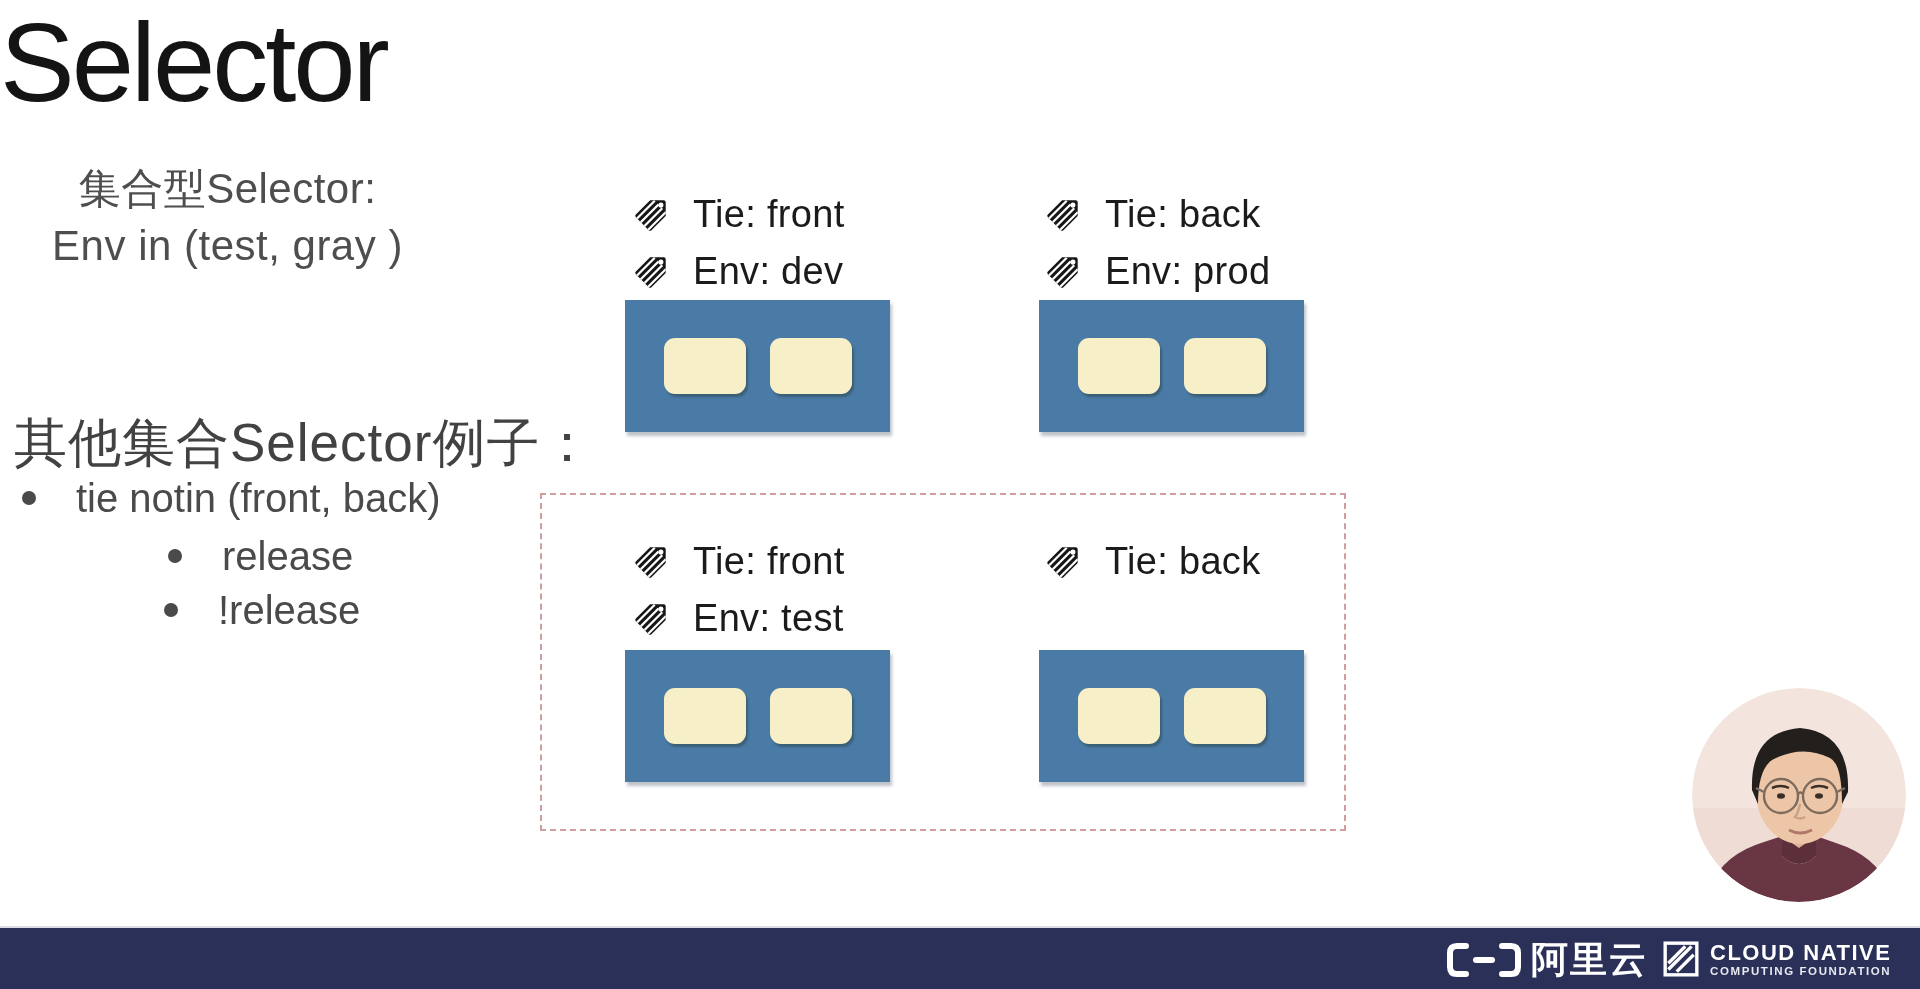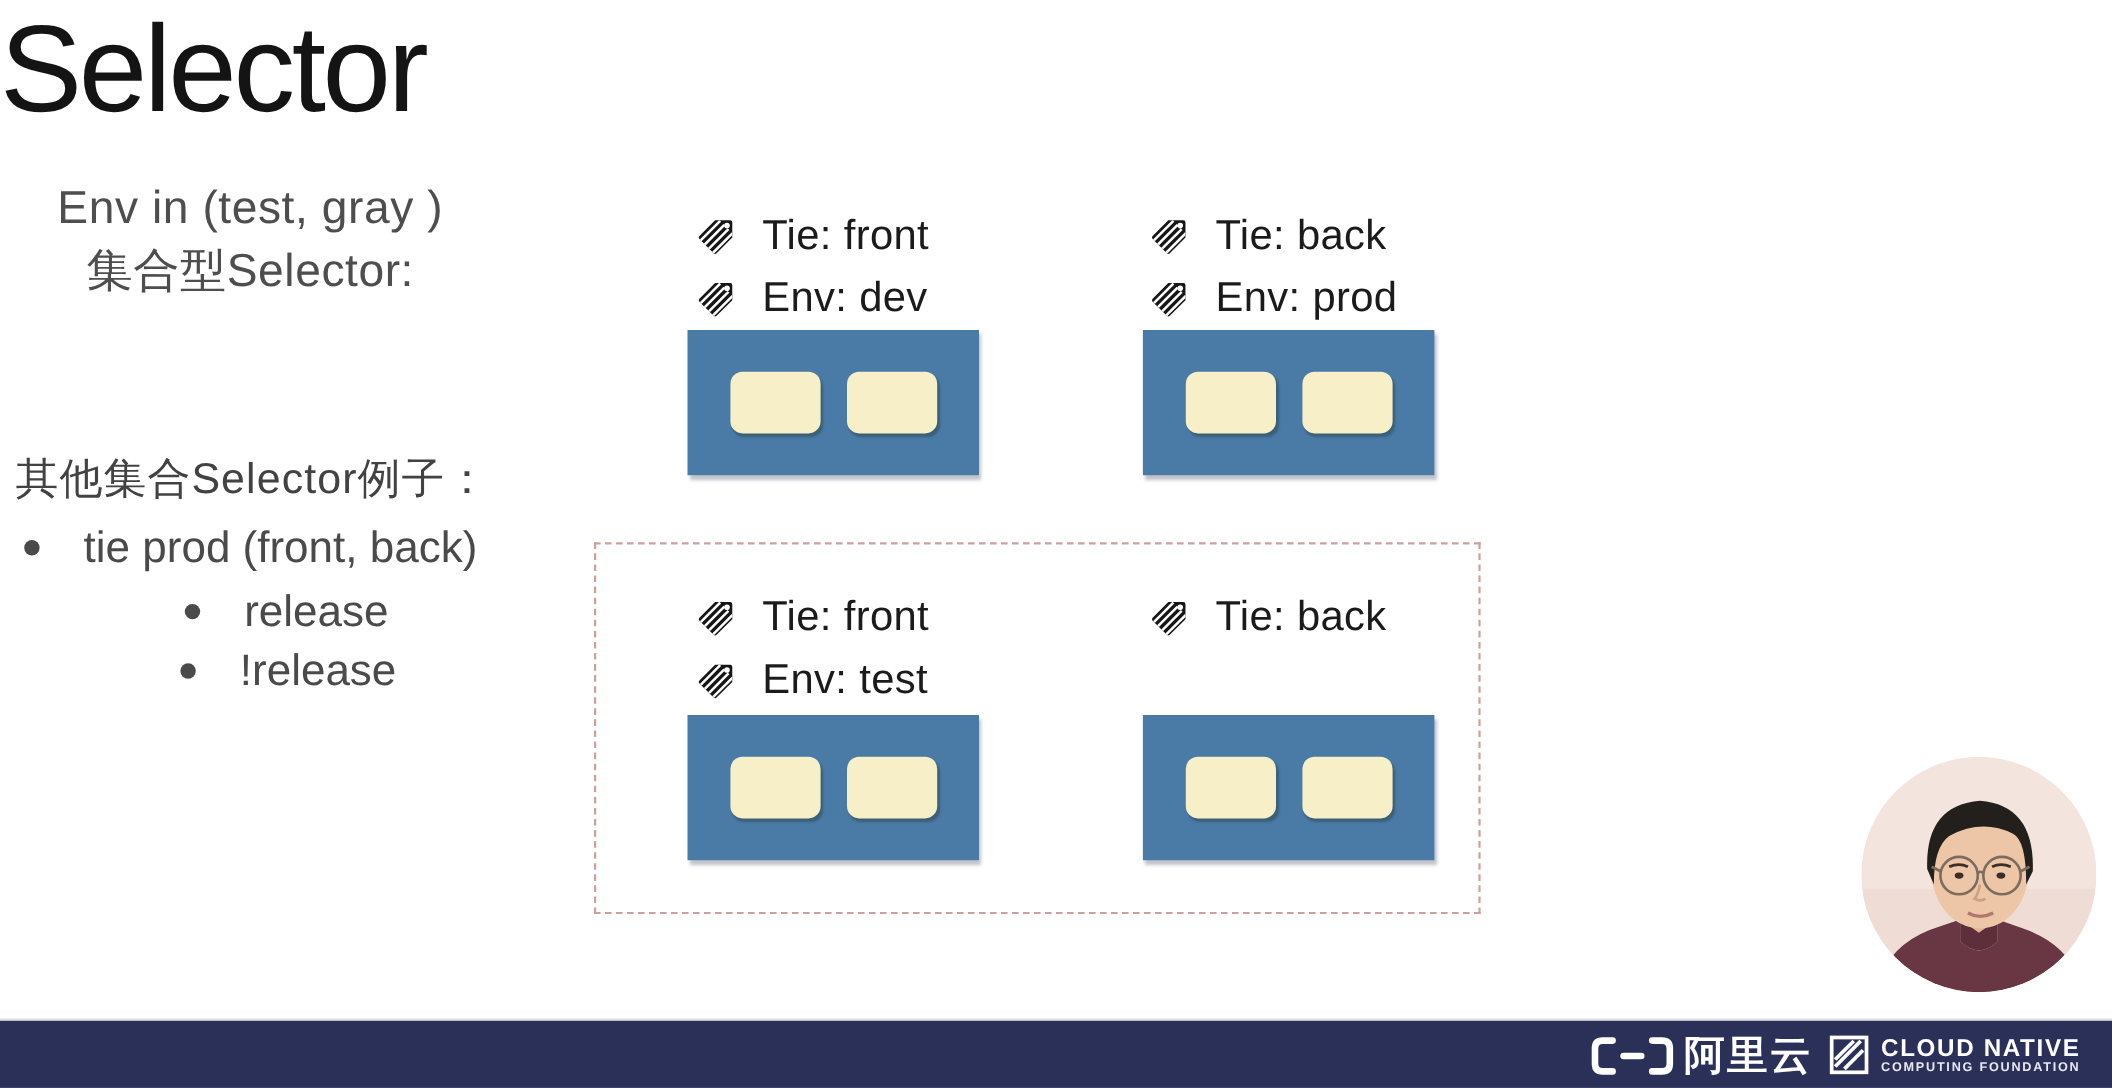--- a/index.html
+++ b/index.html
@@ -11,21 +11,21 @@
   .title{
     position:absolute;top:0;left:0;width:100%;height:126px;line-height:126px;
     text-align:left;font-size:112px;font-weight:400;letter-spacing:-3px;color:#141414;
   }
   
   .block1{
     position:absolute;left:0;top:160px;width:455px;text-align:center;
     font-size:42px;line-height:57px;color:#4e4e4e;letter-spacing:0.5px;
   }
   .block2-heading{
-    position:absolute;left:14px;top:408px;font-size:39px;color:#424242;letter-spacing:1px;
+    position:absolute;left:14px;top:408px;font-size:53px;color:#424242;letter-spacing:1px;
   }
   .bullet{
     position:absolute;display:flex;align-items:center;gap:40px;
     font-size:40px;line-height:48px;color:#4a4a4a;
   }
   .bullet .dot{width:14px;height:14px;border-radius:50%;background:#4a4a4a;flex:0 0 auto;}
   .bullet-1{left:22px;top:474px;}
   .bullet-2{left:168px;top:532px;}
   .bullet-3{left:164px;top:586px;}
   
@@ -90,29 +90,29 @@
       <circle cx="18.6" cy="5.4" r="1.7" fill="#ffffff"></circle>
     </g>
   </defs>
 </svg>
 
 <div class="stage">
 
   <div class="title">Selector</div>
 
   <div class="block1">
+    <div>集合型Selector:</div>
     <div>Env in (test, gray )</div>
-    <div>集合型Selector:</div>
   </div>
 
   <div class="block2-heading">其他集合Selector例子：</div>
 
   <div class="bullet bullet-1">
     <span class="dot"></span>
-    <span>tie prod (front, back)</span>
+    <span>tie notin (front, back)</span>
   </div>
   <div class="bullet bullet-2">
     <span class="dot"></span>
     <span>release</span>
   </div>
   <div class="bullet bullet-3">
     <span class="dot"></span>
     <span>!release</span>
   </div>
 

